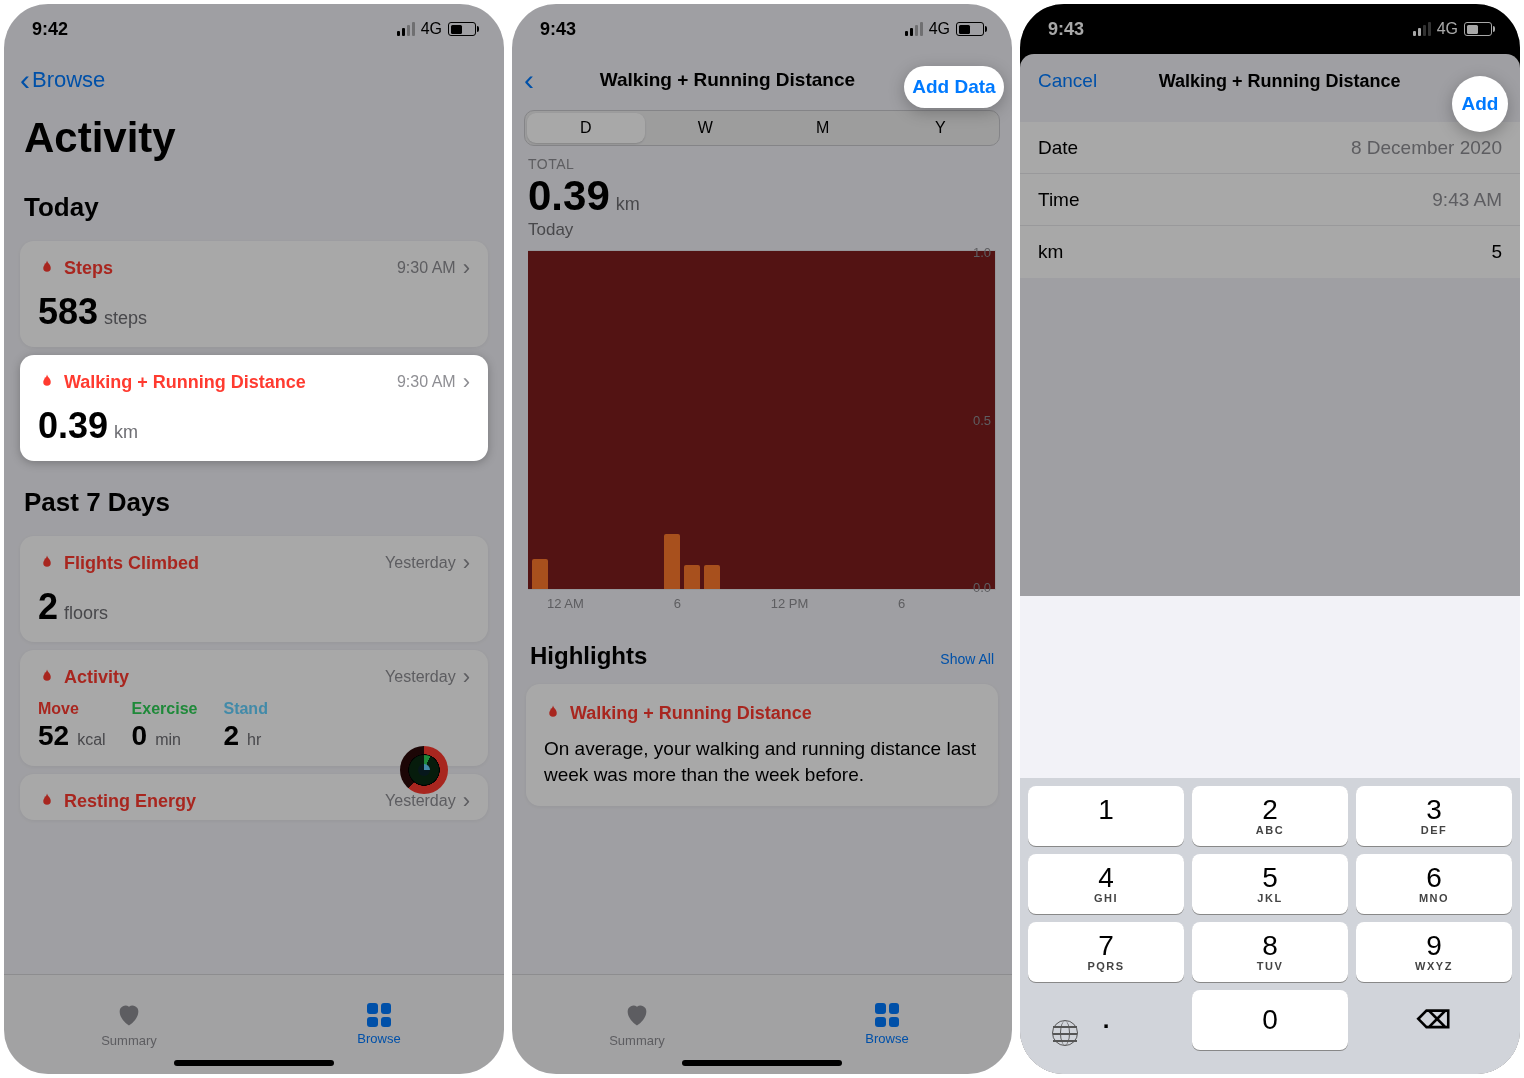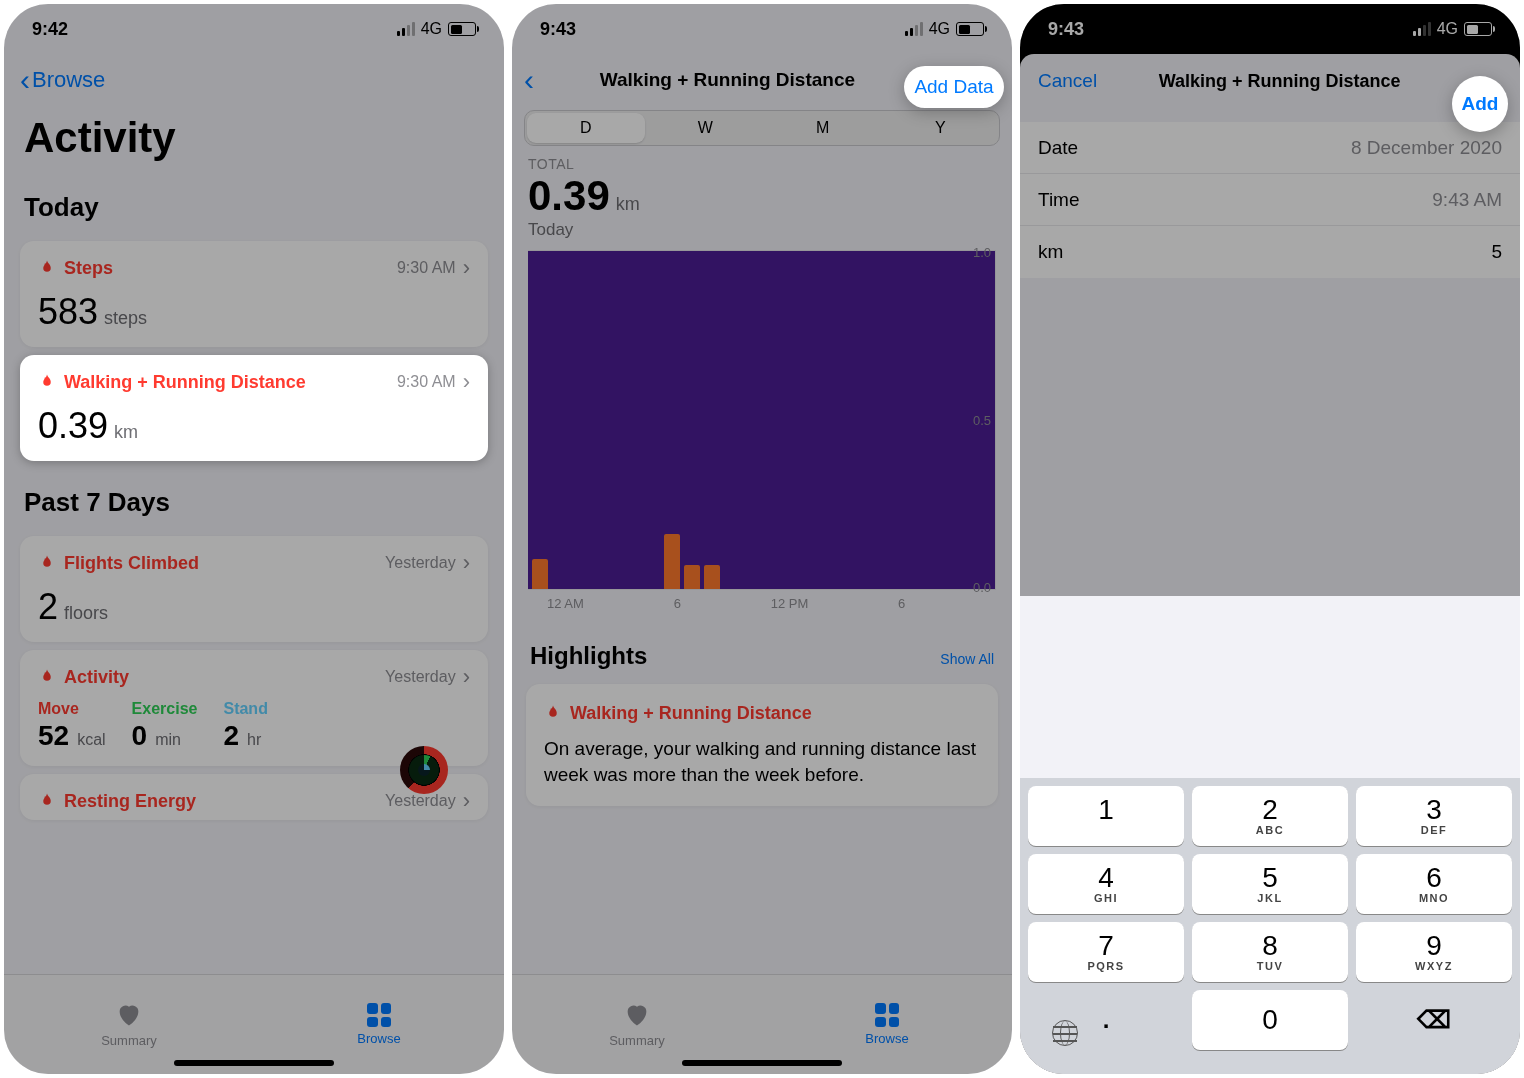--- a/index.html
+++ b/index.html
@@ -19,53 +19,53 @@
   .navrow { display:flex; align-items:center; padding:8px 16px; height:52px; }
   .back { color:#007aff; font-size:22px; display:flex; align-items:center; gap:2px; }
   .chev { font-size:30px; font-weight:300; line-height:1; }
   .h1 { font-size:42px; font-weight:800; padding:8px 20px 12px; }
   .sect { font-size:26px; font-weight:700; padding:18px 20px 10px; }
   .card { background:#fff; margin:8px 16px; border-radius:14px; padding:14px 18px; box-shadow:0 1px 4px rgba(0,0,0,.06); }
   .card .top { display:flex; align-items:center; justify-content:space-between; }
   .card .title { display:flex; align-items:center; gap:8px; color:#ff3b30; font-size:18px; font-weight:600; }
   .card .time { color:#8e8e93; font-size:16px; display:flex; align-items:center; gap:7px; }
   .card .val { display:flex; align-items:baseline; gap:6px; padding-top:10px; }
-  .card .num { font-size:36px; font-weight:400; }
+  .card .num { font-size:36px; font-weight:700; }
   .card .unit { font-size:18px; color:#6e6e73; font-weight:500; }
   .flame { width:18px; height:22px; }
   .ring { width:48px; height:48px; border-radius:50%; background:radial-gradient(circle,#000 46%,transparent 47%), conic-gradient(#ff3b30 0 220deg,#2b0a0a 220deg 360deg); position:absolute; right:22px; top:56px; }
   .ring::after{content:"";position:absolute;inset:9px;border-radius:50%;background:conic-gradient(#30d158 0 25deg,#0a2b13 25deg 360deg);}
   .ring::before{content:"";position:absolute;inset:18px;border-radius:50%;background:conic-gradient(#64d2ff 0 90deg,#0a232b 90deg 360deg);z-index:2;}
   .activity3 { display:flex; gap:26px; padding-top:10px; position:relative; }
   .activity3 .col .l { font-size:16px; font-weight:600; }
   .activity3 .col .v { display:flex; align-items:baseline; gap:8px; padding-top:2px; }
   .activity3 .col .v b { font-size:28px; font-weight:800; }
   .activity3 .col .v span { font-size:16px; color:#6e6e73; }
   .l-move{color:#ff3b30;} .l-ex{color:#30d158;} .l-stand{color:#64d2ff;}
   .tabbar { position:absolute; bottom:0; left:0; right:0; height:100px; background:#f6f6f8; border-top:1px solid #d6d6da; display:flex; }
   .tabbar .tab { flex:1; display:flex; flex-direction:column; align-items:center; justify-content:center; gap:4px; font-size:13px; color:#8e8e93; }
   .tabbar .tab.active { color:#007aff; }
   .heart { width:30px; height:28px; }
   .grid4 { width:24px; height:24px; display:grid; grid-template:repeat(2,1fr)/repeat(2,1fr); gap:3px; }
   .grid4 span { background:#007aff; border-radius:3px; }
   .homebar { position:absolute; bottom:8px; left:50%; transform:translateX(-50%); width:160px; height:6px; background:#000; border-radius:3px; z-index:60;}
   .highlight { position:relative; z-index:60; box-shadow:0 2px 10px rgba(0,0,0,.25); }
-  .pill { position:absolute; background:#fff; border-radius:999px; display:flex; align-items:center; justify-content:center; box-shadow:0 4px 16px rgba(0,0,0,.25); z-index:60; color:#007aff; font-weight:400; }
+  .pill { position:absolute; background:#fff; border-radius:999px; display:flex; align-items:center; justify-content:center; box-shadow:0 4px 16px rgba(0,0,0,.25); z-index:60; color:#007aff; font-weight:700; }
   
   .p2 .navrow { justify-content:space-between; padding:8px 12px; }
   .p2 .navtitle { font-size:19px; font-weight:600; text-align:center; }
   .seg { margin:4px 12px 0; height:36px; border:1px solid #c9c9cd; border-radius:10px; display:flex; background:#eeeeef; font-size:16px; }
   .seg div { flex:1; display:flex; align-items:center; justify-content:center; color:#000; }
   .seg .on { background:#fff; border-radius:9px; margin:2px; box-shadow:0 1px 2px rgba(0,0,0,.15); font-weight:500; }
   .tot { padding:10px 16px; }
   .tot .label { font-size:14px; color:#8e8e93; letter-spacing:.5px; font-weight:500; }
   .tot .v { display:flex; align-items:baseline; gap:6px; }
   .tot .v .n { font-size:42px; font-weight:800; }
   .tot .v .u { font-size:18px; color:#6e6e73; }
-  .chart { margin:0 16px; height:340px; border:1px solid #e4e4e8; border-left:none; position:relative; background:#4c1d95; }
+  .chart { margin:0 16px; height:340px; border:1px solid #e4e4e8; border-left:none; position:relative; background:#7f1d1d; }
   .chart .yl{position:absolute;right:4px;font-size:13px;color:#8e8e93;}
   .chart .xl{position:absolute;bottom:-22px;font-size:13px;color:#8e8e93;transform:translateX(-50%);}
   .chart .bar{position:absolute;bottom:0;width:16px;background:#ff7a2d;border-radius:2px 2px 0 0;}
   .hlhead { display:flex; justify-content:space-between; align-items:baseline; padding:52px 18px 10px; }
   .hlhead b { font-size:24px; }
   .hlhead a { color:#007aff; font-size:14px; }
   .hlcard { background:#fff; margin:4px 14px; border-radius:14px; padding:18px; box-shadow:0 1px 4px rgba(0,0,0,.06); }
   .hlcard .t { color:#ff3b30; font-weight:600; font-size:18px; display:flex; gap:8px; align-items:center; }
   .hlcard p { font-size:19px; padding-top:12px; line-height:1.38; }
   

